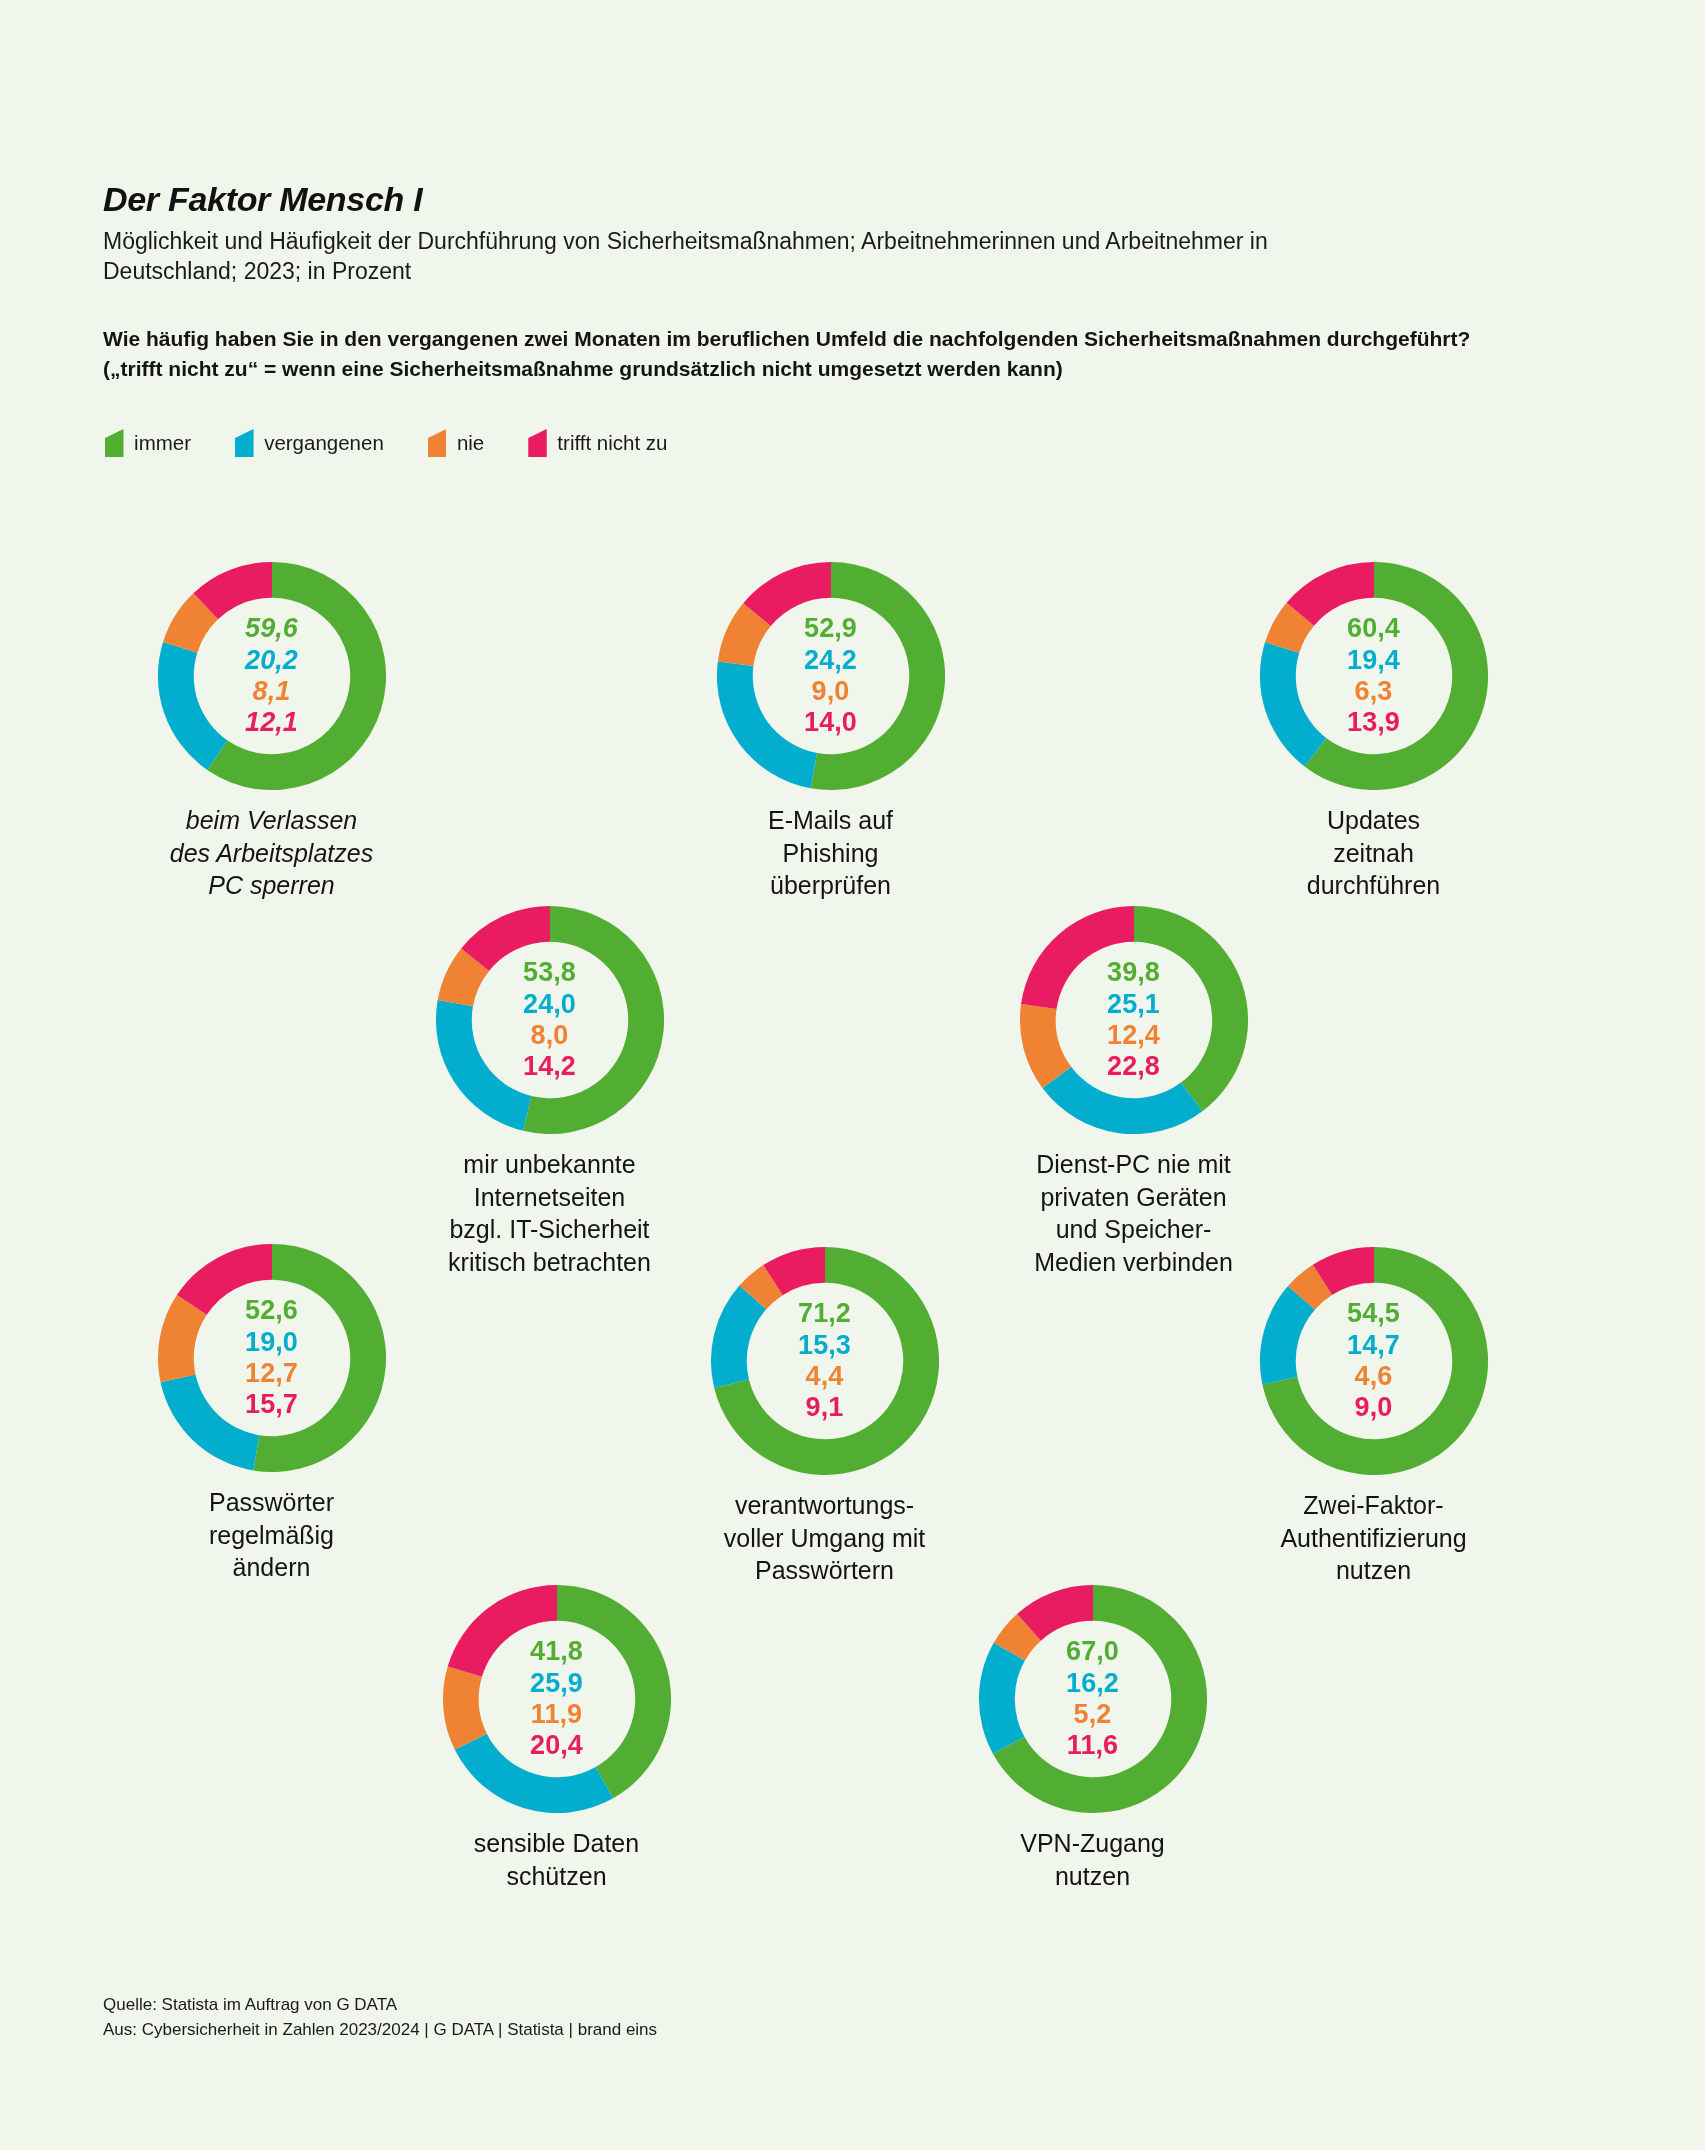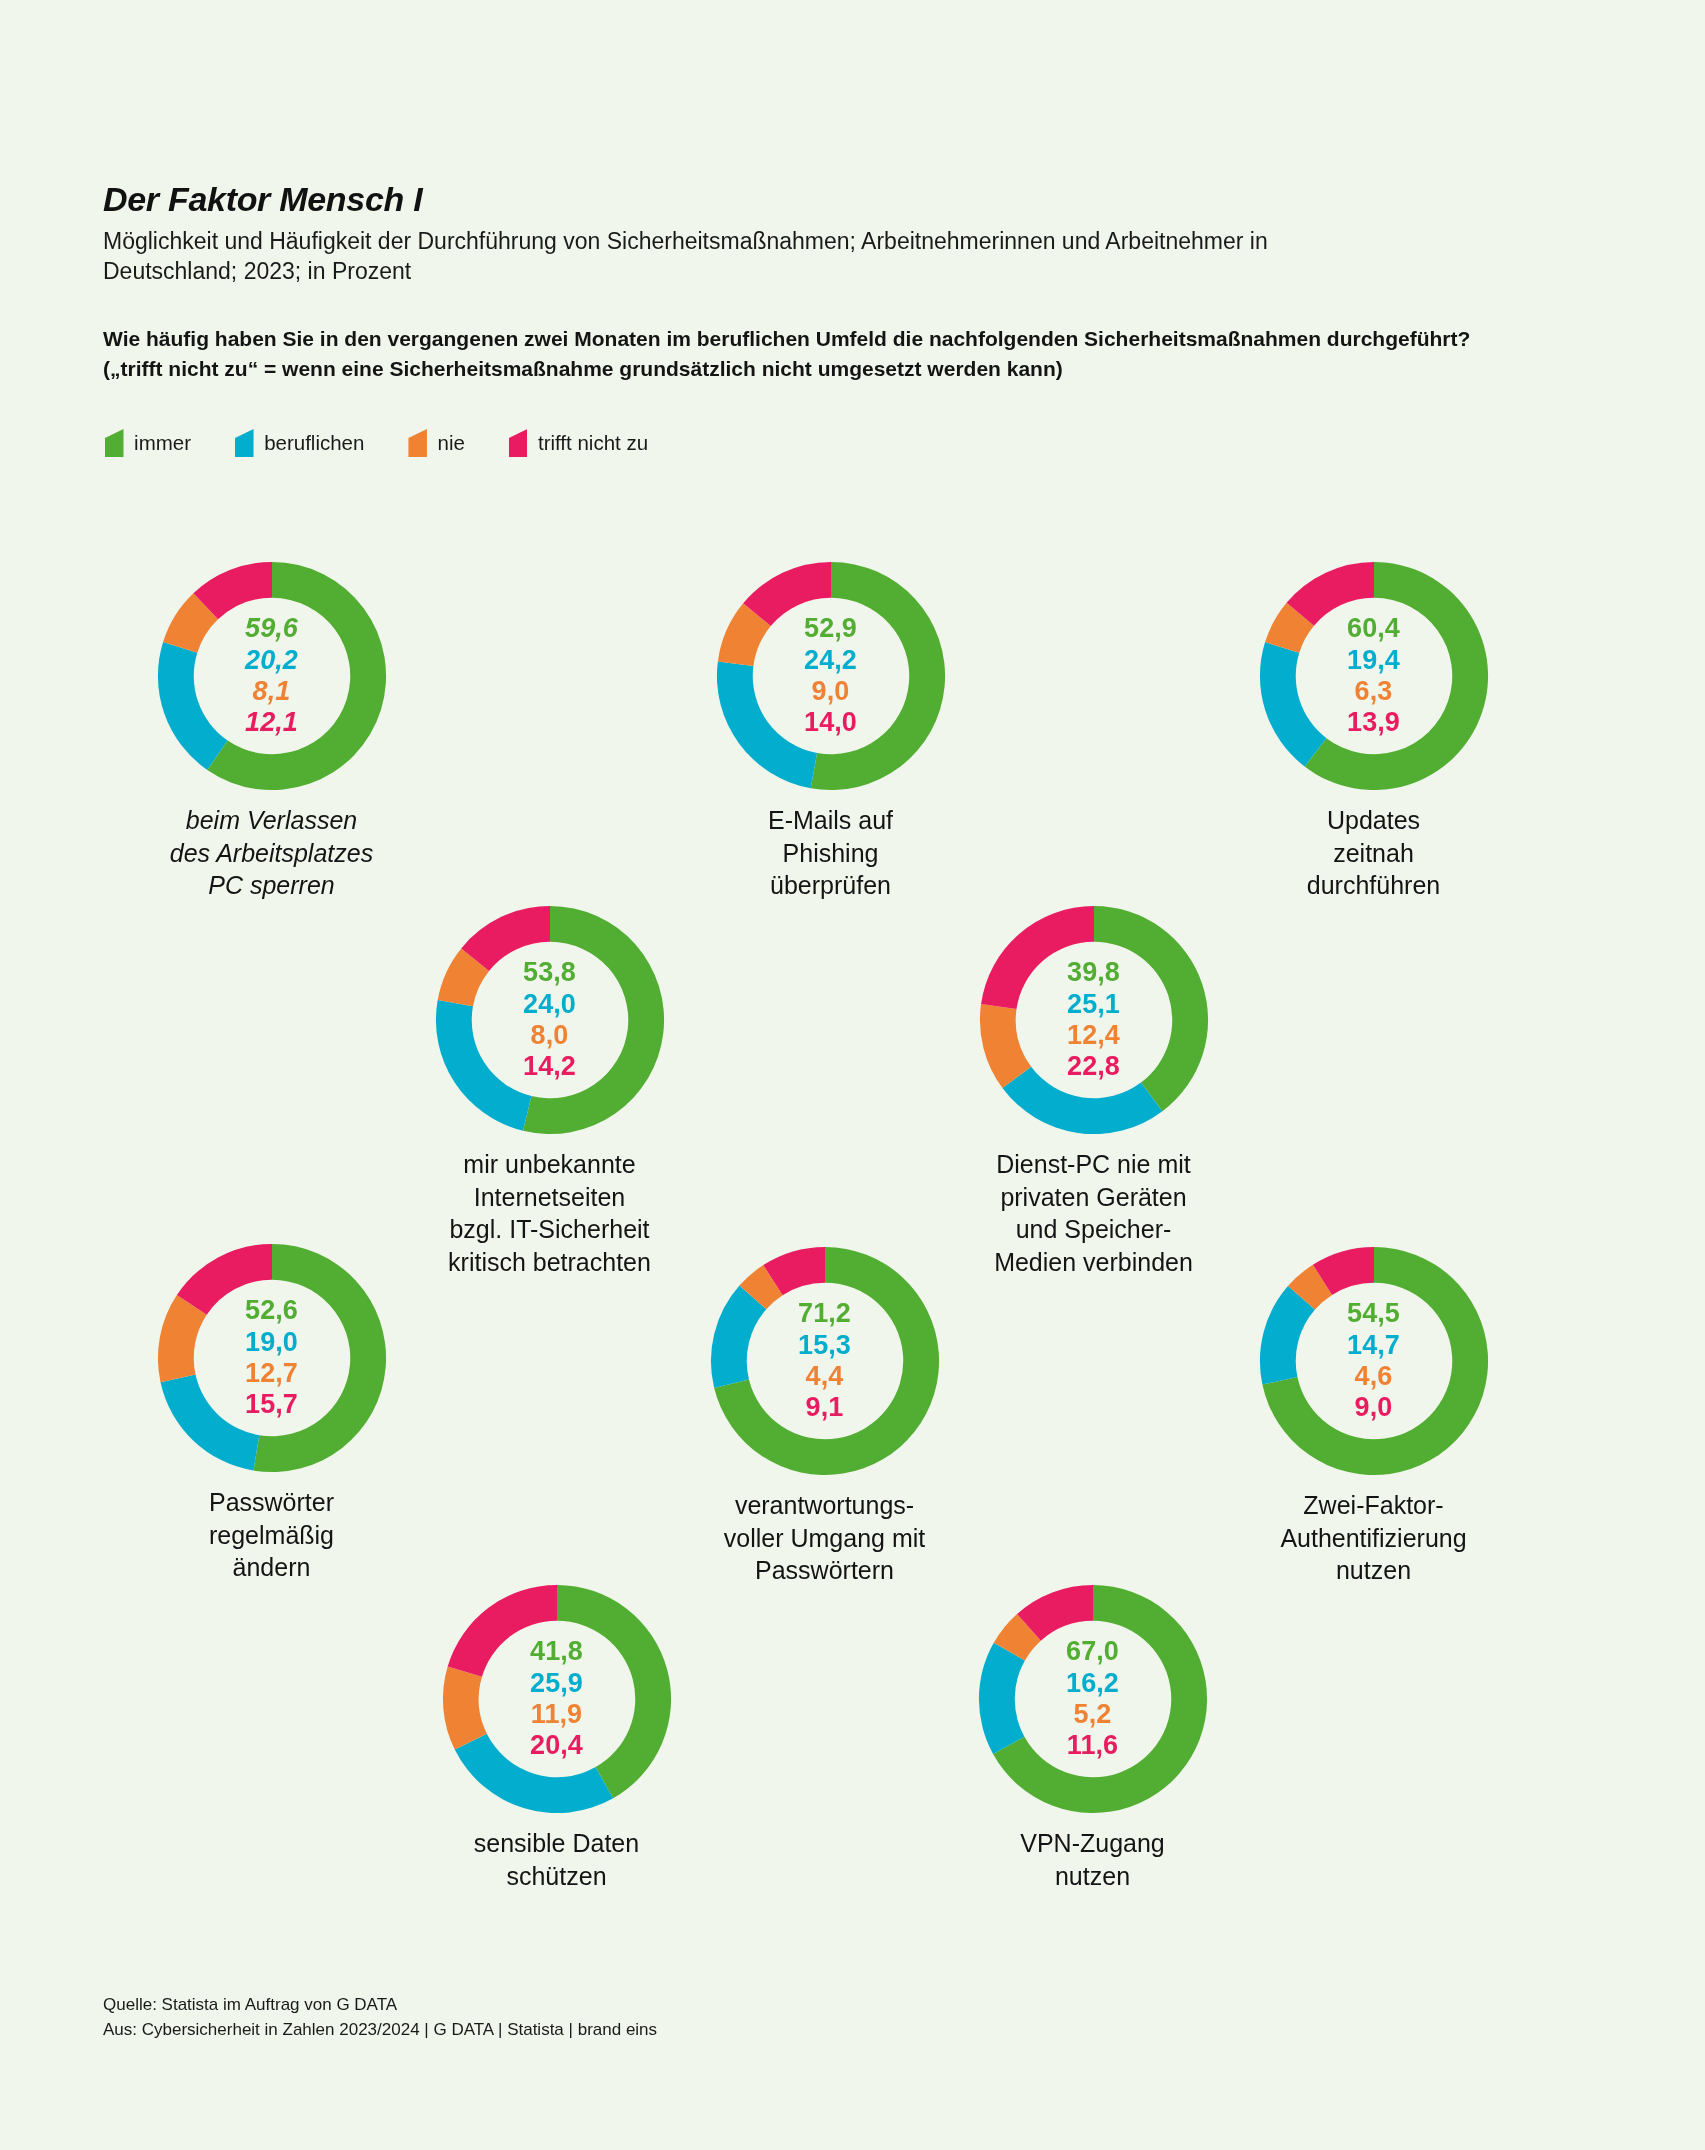--- a/index.html
+++ b/index.html
@@ -148,21 +148,21 @@
 
   <div class="question">Wie häufig haben Sie in den vergangenen zwei Monaten im beruflichen Umfeld die nachfolgenden Sicherheitsmaßnahmen durchgeführt? („trifft nicht zu“ = wenn eine Sicherheitsmaßnahme grundsätzlich nicht umgesetzt werden kann)</div>
 
   <div class="legend" id="legend">
       <div class="legend-item">
         <span class="legend-swatch" style="background: rgb(82, 174, 50);"></span>
         <span class="legend-label">immer</span>
       </div>
       <div class="legend-item">
         <span class="legend-swatch" style="background: rgb(3, 173, 205);"></span>
-        <span class="legend-label">beruflichen</span>
+        <span class="legend-label">vergangenen</span>
       </div>
       <div class="legend-item">
         <span class="legend-swatch" style="background: rgb(240, 130, 51);"></span>
         <span class="legend-label">nie</span>
       </div>
       <div class="legend-item">
         <span class="legend-swatch" style="background: rgb(233, 28, 98);"></span>
         <span class="legend-label">trifft nicht zu</span>
       </div>
     </div>
@@ -246,21 +246,21 @@
             <div class="val v-trifft">14,2</div>
           </div>
         </div>
         <div class="chart-label">
           <div>mir unbekannte</div>
           <div>Internetseiten</div>
           <div>bzgl. IT-Sicherheit</div>
           <div>kritisch betrachten</div>
         </div>
       </div>
-      <div class="chart" style="left: 948px; top: 894px;">
+      <div class="chart" style="left: 988px; top: 894px;">
         <div class="donut-wrap">
           <svg viewBox="0 0 380 380" xmlns="http://www.w3.org/2000/svg">
             <path d="M 190 18 A 172 172 0 0 1 293.18376276803326 327.6121764271978 L 260.78886050365077 284.4083535954032 A 118 118 0 0 0 190 72 Z" fill="#52ae32"></path>
             <path d="M 293.18376276803326 327.6121764271978 A 172 172 0 0 1 51.90359399251216 292.5347875007067 L 95.25944239021183 260.3436332853686 A 118 118 0 0 0 260.78886050365077 284.4083535954032 Z" fill="#03adcd"></path>
             <path d="M 51.90359399251216 292.5347875007067 A 172 172 0 0 1 19.67472703118156 166.05628708622055 L 73.14894063767107 173.57349928008153 A 118 118 0 0 0 95.25944239021183 260.3436332853686 Z" fill="#f08233"></path>
             <path d="M 19.67472703118156 166.05628708622055 A 172 172 0 0 1 189.99999999999997 18 L 189.99999999999997 72 A 118 118 0 0 0 73.14894063767107 173.57349928008153 Z" fill="#e91c62"></path>
           </svg>
           <div class="donut-values">
             <div class="val v-immer">39,8</div>
             <div class="val v-gelegentlich">25,1</div>

